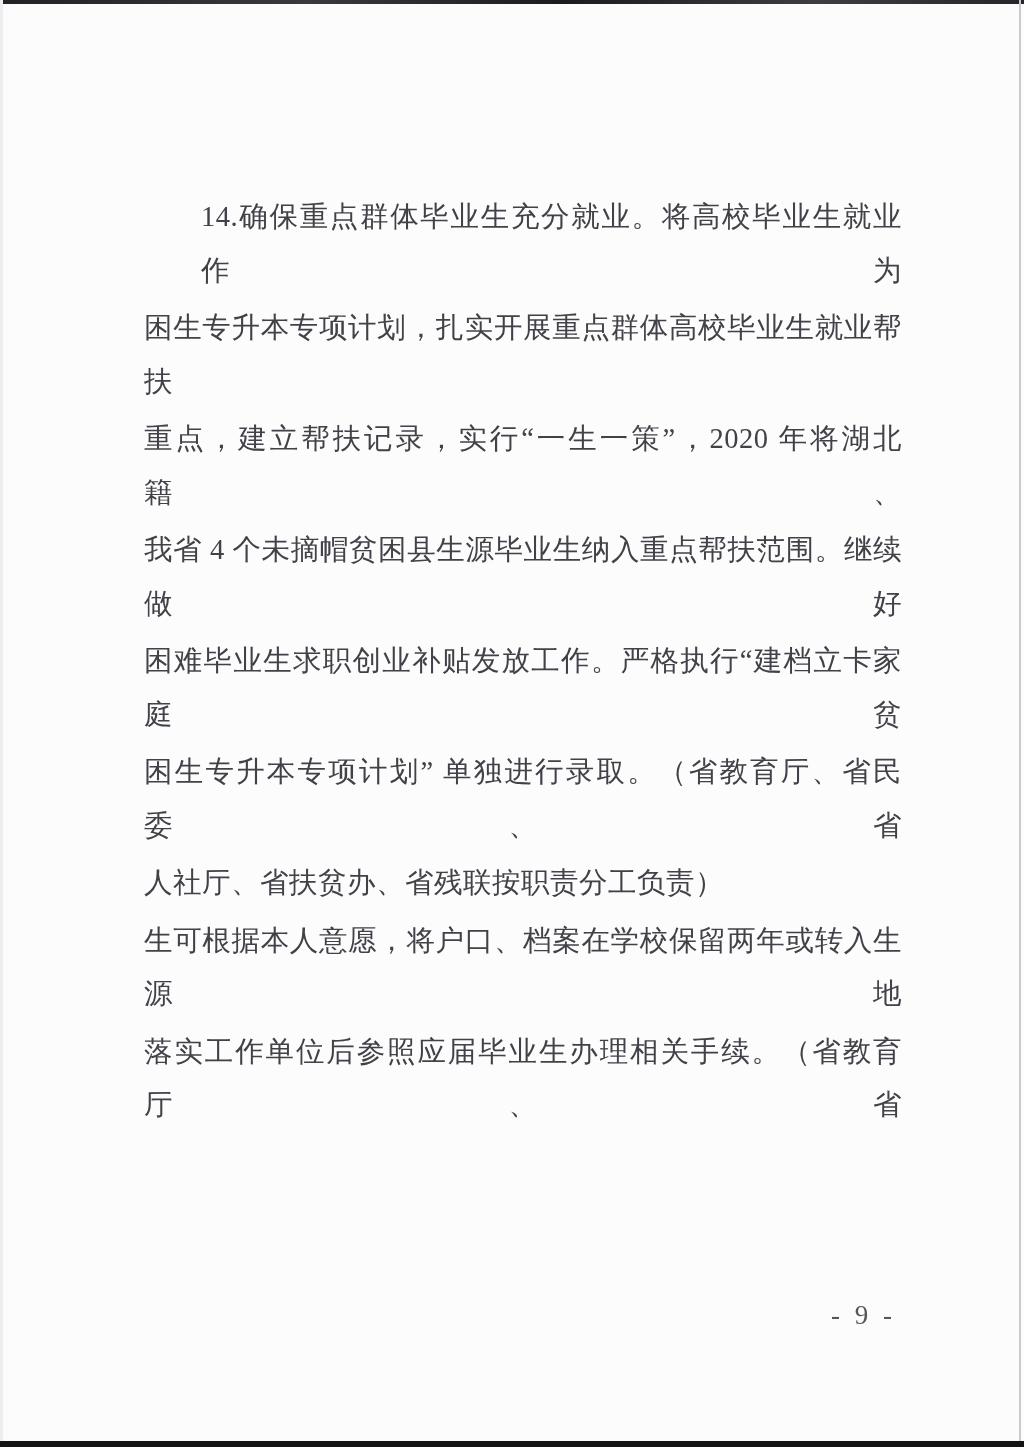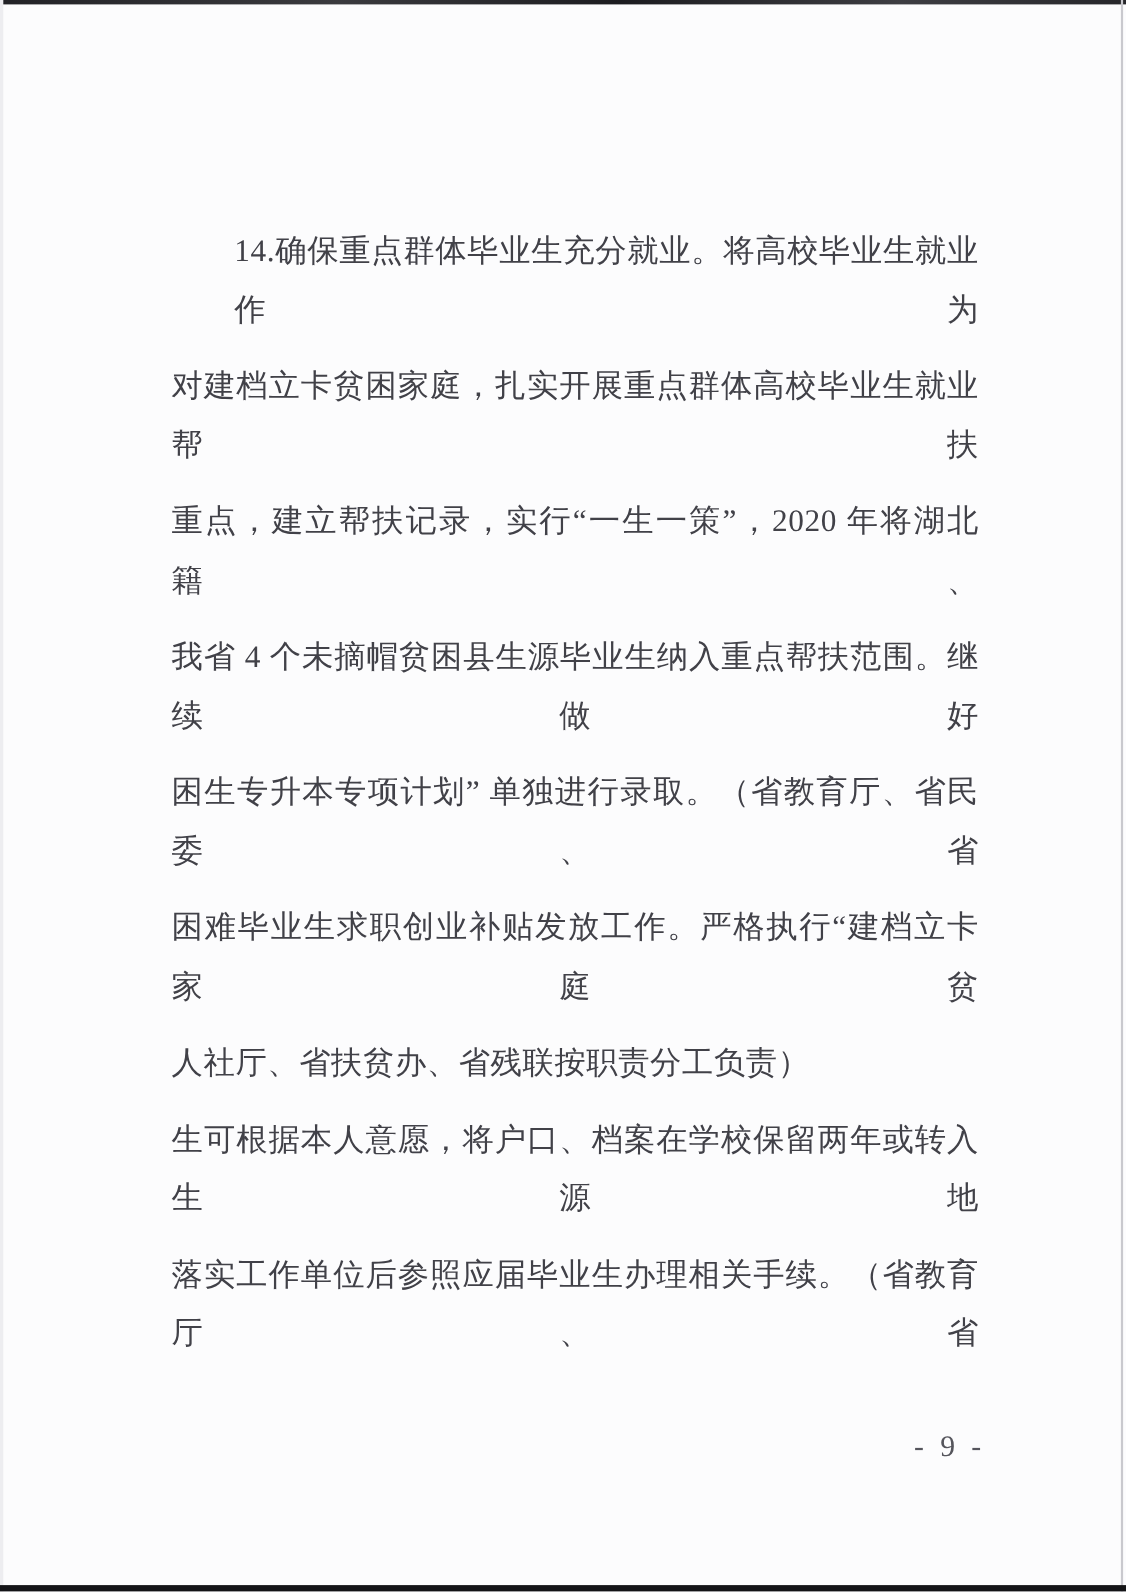--- a/index.html
+++ b/index.html
@@ -43,21 +43,21 @@
     position: absolute;
     top: 186px;
     left: 140px;
     width: 766px;
     font-size: 28.5px;
     line-height: 53.5px;
     color: #414148;
     letter-spacing: 0.5px;
   }
   .ln {
-    margin: 16px;
+    margin: 4px;
     padding: 0;
     white-space: nowrap;
   }
   .ln.j {
     white-space: normal;
     text-align: justify;
     text-align-last: justify;
     text-justify: inter-ideograph;
   }
   .ln.indent {
@@ -77,25 +77,25 @@
 <body>
 
 <div class="page">
   <div class="edge-top"></div>
   <div class="edge-left"></div>
   <div class="edge-right"></div>
   <div class="edge-bottom"></div>
 
   <div class="doc-body">
     <p class="ln j indent">14.确保重点群体毕业生充分就业。将高校毕业生就业作为</p>
-    <p class="ln j">对建档立卡贫困家庭，扎实开展重点群体高校毕业生就业帮扶</p>
+    <p class="ln j">困生专升本专项计划，扎实开展重点群体高校毕业生就业帮扶</p>
     <p class="ln j">重点，建立帮扶记录，实行“一生一策”，2020 年将湖北籍、</p>
     <p class="ln j">我省 4 个未摘帽贫困县生源毕业生纳入重点帮扶范围。继续做好</p>
+    <p class="ln j">困难毕业生求职创业补贴发放工作。严格执行“建档立卡家庭贫</p>
     <p class="ln j">困生专升本专项计划” 单独进行录取。（省教育厅、省民委、省</p>
-    <p class="ln j">困难毕业生求职创业补贴发放工作。严格执行“建档立卡家庭贫</p>
     <p class="ln">人社厅、省扶贫办、省残联按职责分工负责）</p>
 
     <p class="ln j">生可根据本人意愿，将户口、档案在学校保留两年或转入生源地</p>
     <p class="ln j">落实工作单位后参照应届毕业生办理相关手续。（省教育厅、省</p>
 
   </div>
 
   <div class="page-number">- 9 -</div>
 </div>
 

